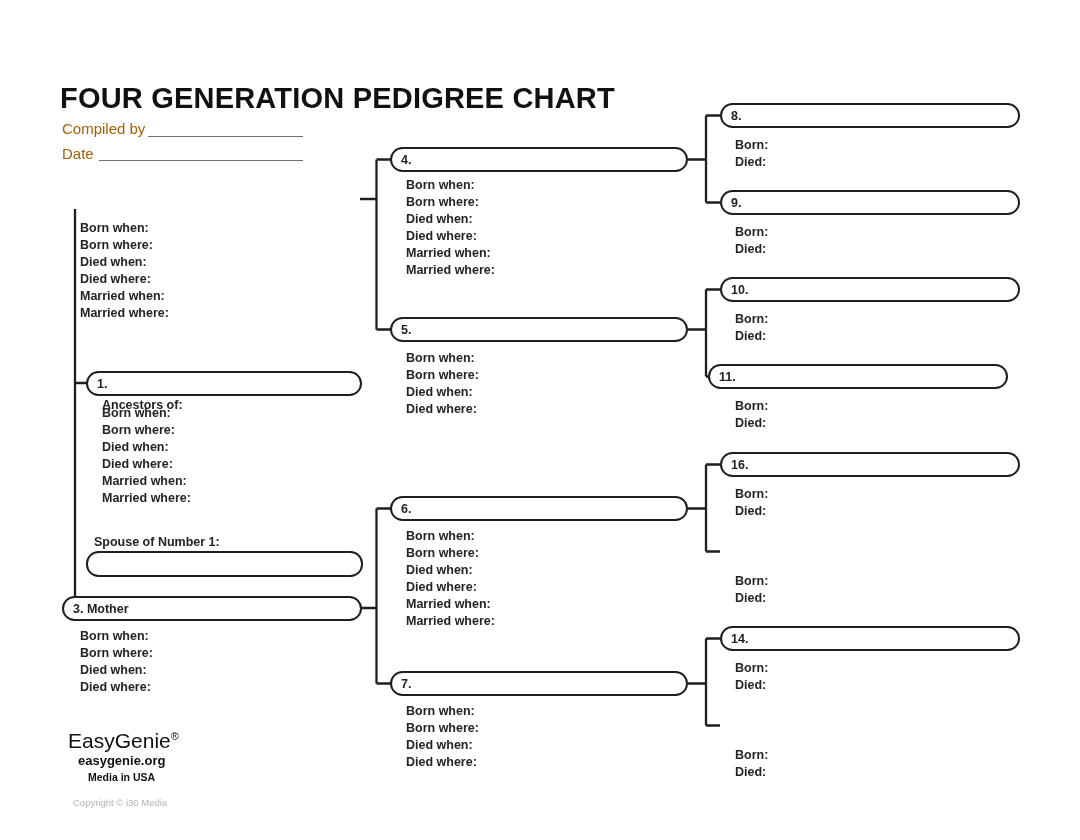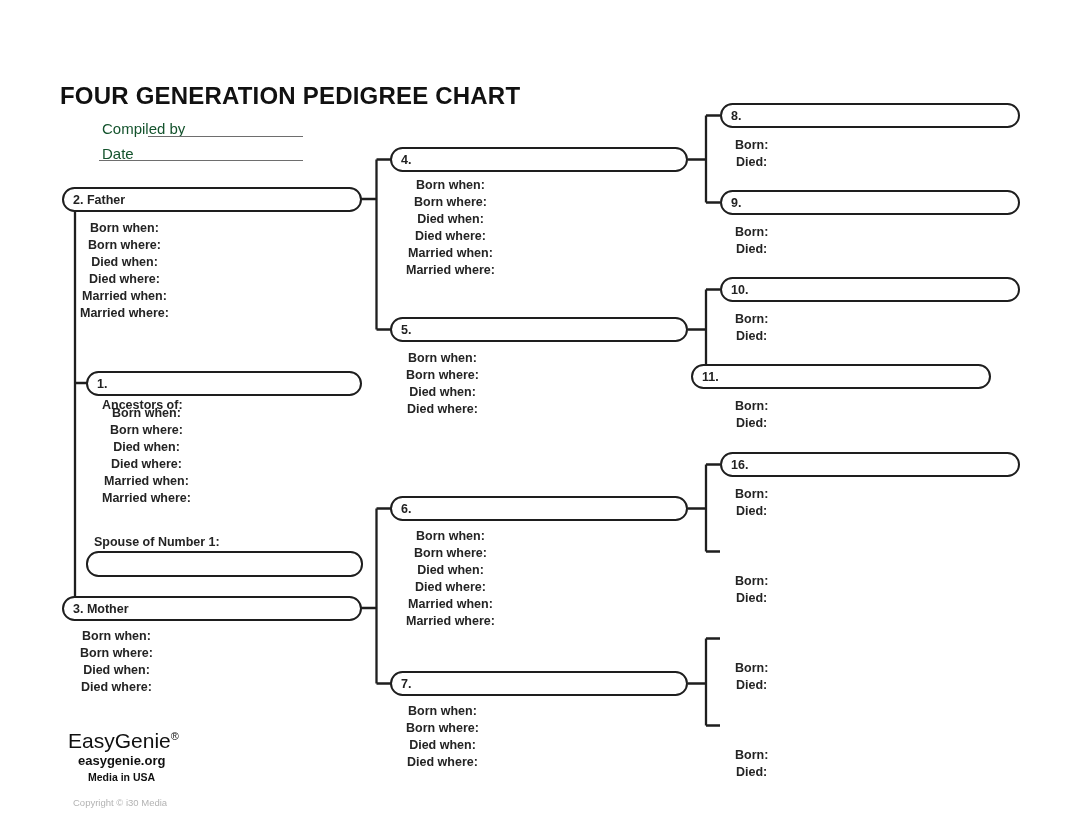--- a/index.html
+++ b/index.html
@@ -3,32 +3,32 @@
 <meta charset="utf-8">
 <style>
   * { margin:0; padding:0; box-sizing:border-box; }
   html,body { background:#ffffff; }
   .page {
     position:relative; width:1080px; height:840px; background:#ffffff;
     font-family:"Liberation Sans", sans-serif; color:#1c1c1c; overflow:hidden;
   }
   .abs { position:absolute; }
   .title {
-    font-size:24px; font-weight:bold; letter-spacing:0.2px; color:#111;
+    font-size:29px; font-weight:bold; letter-spacing:0.2px; color:#111;
     white-space:nowrap;
   }
-  .filltext { font-size:15px; color:#14532d; white-space:nowrap;margin-left:40px; }
+  .filltext { font-size:15px; color:#a16207; white-space:nowrap; }
   .fill-line { border-bottom:1.6px solid #6e6e6e; height:0; }
   .pbox {
     border:2.3px solid #1e1e1e; border-radius:12.5px; background:#ffffff;
     height:25px; display:flex; align-items:center; padding-left:9px;
     z-index:2;
   }
   .pnum { font-size:12.5px; font-weight:bold; color:#222; white-space:nowrap; }
-  .stack { z-index:2;text-align:center; }
+  .stack { z-index:2; }
   .stack div {
     font-size:12.5px; font-weight:bold; color:#242424; line-height:17px;
     white-space:nowrap;
   }
   .subhead { font-size:12.5px; font-weight:bold; color:#242424; white-space:nowrap; z-index:2; }
   svg.connectors { position:absolute; left:0; top:0; z-index:1; }
   .brand { font-size:21px; color:#101010; white-space:nowrap; }
   .brand sup { font-size:11px; }
   .site { font-size:13px; font-weight:bold; color:#101010; white-space:nowrap; }
   .madein { font-size:10.5px; font-weight:bold; color:#101010; white-space:nowrap; }
@@ -59,23 +59,20 @@
   </svg>
 
   <div class="abs title" style="left:60px; top:82px;">FOUR GENERATION PEDIGREE CHART</div>
 
   <div class="abs filltext" style="left:62px; top:120px;">Compiled by</div>
   <div class="abs fill-line" style="left:148px; top:136px; width:155px;"></div>
 
   <div class="abs filltext" style="left:62px; top:145px;">Date</div>
   <div class="abs fill-line" style="left:99px; top:160px; width:204px;"></div>
 
-  <div class="abs pbox" style="left:62px; top:187px; width:300px;">
-    <span class="pnum">2. Father</span>
-  </div>
   <div class="abs stack" style="left:80px; top:220px;">
     <div>Born when:</div>
     <div>Born where:</div>
     <div>Died when:</div>
     <div>Died where:</div>
     <div>Married when:</div>
     <div>Married where:</div>
   </div>
 
   <div class="abs subhead" style="left:102px; top:350px;margin-top:48px;">Ancestors of:</div>
@@ -167,41 +164,44 @@
   </div>
 
   <div class="abs pbox" style="left:720px; top:277px; width:300px;">
     <span class="pnum">10.</span>
   </div>
   <div class="abs stack" style="left:735px; top:311px;">
     <div>Born:</div>
     <div>Died:</div>
   </div>
 
-  <div class="abs pbox" style="left:691px; top:364px; width:300px;">
+  <div class="abs pbox" style="left:708px; top:364px; width:300px;">
     <span class="pnum">11.</span>
   </div>
   <div class="abs stack" style="left:735px; top:398px;">
     <div>Born:</div>
     <div>Died:</div>
   </div>
 
   <div class="abs pbox" style="left:720px; top:452px; width:300px;">
     <span class="pnum">16.</span>
   </div>
   <div class="abs stack" style="left:735px; top:486px;">
     <div>Born:</div>
     <div>Died:</div>
   </div>
 
   <div class="abs stack" style="left:735px; top:573px;">
     <div>Born:</div>
     <div>Died:</div>
   </div>
 
+  <div class="abs pbox" style="left:720px; top:626px; width:300px;">
+    <span class="pnum">14.</span>
+  </div>
   <div class="abs stack" style="left:735px; top:660px;">
     <div>Born:</div>
     <div>Died:</div>
   </div>
 
   <div class="abs stack" style="left:735px; top:747px;">
     <div>Born:</div>
     <div>Died:</div>
   </div>
 

